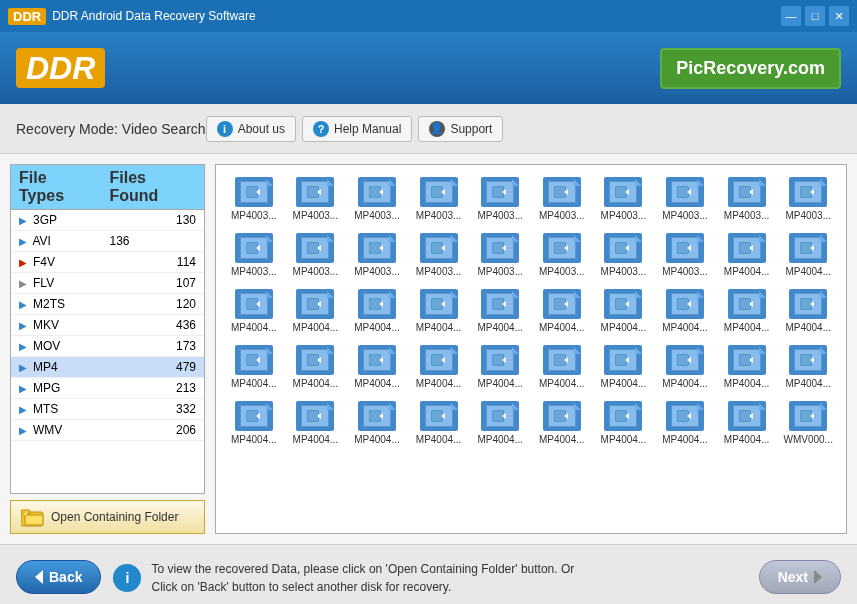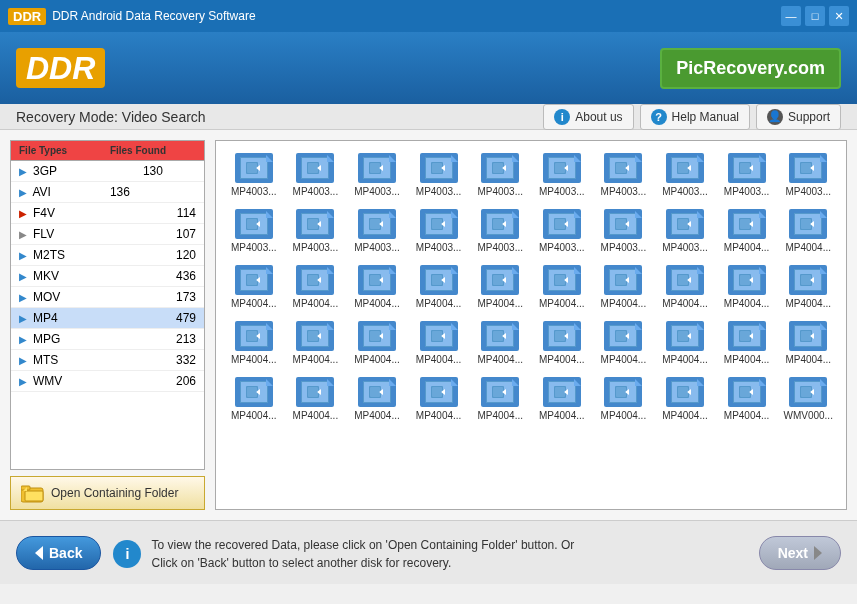--- a/index.html
+++ b/index.html
@@ -91,24 +91,23 @@
       font-weight: bold;
       padding: 8px 14px;
       border-radius: 4px;
       border: 2px solid #5ab040;
     }
 
     
     .toolbar {
       background: #e8e8e8;
       border-bottom: 1px solid #ccc;
-      height: 26px;
-      display: flex;
-      align-items: center;
-      justify-content: space-between;
+      height: 50px;
+      display: flex;
+      align-items: center;
       padding: 0 16px;
     }
     .toolbar-left {
       font-size: 14px;
       color: #333;
       font-weight: 500;
     }
     .toolbar-right {
       display: flex;
       gap: 6px;
@@ -160,25 +159,25 @@
       flex: 1;
       border: 1px solid #aaa;
       background: white;
       overflow-y: auto;
     }
     .file-table table {
       width: 100%;
       border-collapse: collapse;
     }
     .file-table th {
-      background: #ef4444;
+      background: #7dd3fc;
       border-bottom: 1px solid #aaa;
       padding: 4px 8px;
       text-align: left;
-      font-size: 10px;
+      font-size: 16px;
       font-weight: 600;
       color: #333;
       margin-left: 8px;
     }
     .file-table td {
       padding: 3px 8px;
       font-size: 12px;
       border-bottom: 1px solid #eee;
     }
     .file-table tr.selected { background: #c8ddf8; }
@@ -384,21 +383,21 @@
             <th>File Types</th>
             <th>Files Found</th>
           </tr>
         </thead>
         <tbody id="file-table-body">
         <tr>
     <td>
       <span style="color:#3388cc;font-size:10px;margin-right:3px;">▶</span>
       3GP
     </td>
-    <td style="text-align:center;">130</td>
+    <td style="text-align:right;">130</td>
   </tr>
             <tr>
     <td>
       <span style="color:#3388cc;font-size:10px;margin-right:3px;">▶</span>
       AVI
     </td>
     <td style="text-align:left;">136</td>
   </tr>
             <tr>
     <td>

